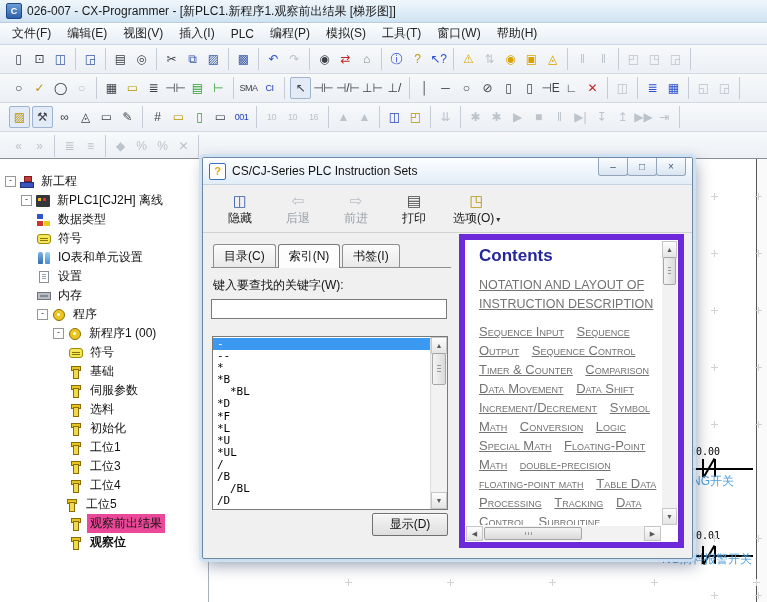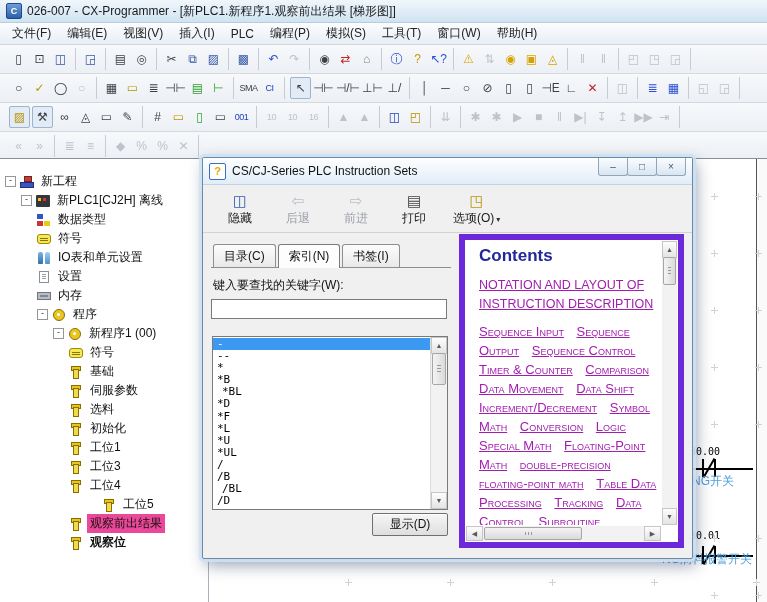--- a/index.html
+++ b/index.html
@@ -89,37 +89,37 @@
   .tab.active{background:#fdfdfd;padding-bottom:7px;position:relative;z-index:2;border-color:#7a7a7a}
   .tabpanel{position:absolute;left:0;right:0;top:23px;bottom:0;border-top:1px solid #8e8e8e;padding-top:9px}
   .slabel{font-size:12px;color:#111;margin:0 0 5px 2px}
   .sinput{width:228px;height:18px;border:1px solid #7a7a7a;background:#fff;font-size:12px;padding:0 3px;
           font-family:"Liberation Sans","DejaVu Sans",sans-serif}
   .listbox{position:absolute;left:1px;right:3px;top:68px;height:172px;border:1px solid #7a7a7a;background:#fff}
   .listrows{position:absolute;left:0;top:1px;right:16px;bottom:0;overflow:hidden;
             font-family:"DejaVu Sans Mono","Liberation Mono",monospace;font-size:11px;color:#000}
   .lrow{height:12.1px;line-height:12.1px;padding:0 4px;white-space:pre}
   .lrow.sel{background:#3c99f2;color:#fff}
-  .lrow.ind{padding-left:9px}
+  .lrow.ind{padding-left:17px}
   .vsb{position:absolute;top:0;right:0;bottom:0;width:16px;background:#f2f2f2;border-left:1px solid #dcdcdc}
   .sbtn{position:absolute;left:0;right:0;height:15px;border:1px solid #c6c6c6;background:linear-gradient(#fdfdfd,#e4e4e4);
         color:#5a5a5a;font-size:7px;display:flex;align-items:center;justify-content:center}
   .sbtn.up{top:0}.sbtn.down{bottom:0}
   .sthumb{position:absolute;left:1px;right:1px;border:1px solid #a6a6a6;border-radius:2px;
           background:linear-gradient(90deg,#f4f4f4,#dadada)}
   .sthumb::after{content:"";position:absolute;left:4px;right:4px;top:45%;height:1px;background:#9a9a9a;
                  box-shadow:0 -3px 0 #9a9a9a,0 3px 0 #9a9a9a}
   .dispbtn{position:absolute;right:3px;bottom:12px;width:76px;height:23px;font-size:12px;color:#111;
            border:1px solid #707070;border-radius:2px;background:linear-gradient(#f6f6f6,#dedede);
            box-shadow:inset 0 1px 0 #fff;font-family:"Liberation Sans","DejaVu Sans",sans-serif}
   .rpane{position:absolute;left:256px;right:8px;top:2px;bottom:10px;border:6px solid #6d28d9;background:#fff}
   .rcontent{position:absolute;left:2px;top:2px;right:17px;bottom:17px;overflow:hidden;padding:4px 2px 0 12px}
   .cheading{font-size:17px;font-weight:bold;color:#24269a;margin-bottom:9px}
   .mainlink-wrap{margin-bottom:9px;line-height:18px}
-  a.hlink{color:#a21caf;text-decoration:underline;cursor:pointer}
+  a.hlink{color:#737373;text-decoration:underline;cursor:pointer}
   .mainlink{font-size:12.5px}
   .linkflow{line-height:19px;font-size:13px}
   .linkflow a{font-variant:small-caps;margin-right:9px}
   .vsb2{position:absolute;top:1px;right:1px;bottom:17px;width:15px;background:#f2f2f2}
   .hsb{position:absolute;left:1px;right:17px;bottom:1px;height:15px;background:#f2f2f2}
   .hbtn2{position:absolute;top:0;bottom:0;width:15px;border:1px solid #c6c6c6;background:linear-gradient(#fdfdfd,#e4e4e4);
          color:#5a5a5a;font-size:7px;display:flex;align-items:center;justify-content:center}
   .hbtn2.left{left:0}.hbtn2.right{right:0}
   .hthumb{position:absolute;top:1px;bottom:1px;left:18px;width:96px;border:1px solid #a6a6a6;border-radius:2px;
           background:linear-gradient(#f4f4f4,#dadada)}
@@ -376,21 +376,21 @@
       <span class="tlabel">工位1</span>
     </div>
     <div class="trow" style="padding-left: 69px;">
       <span class="ti ic-section"></span>
       <span class="tlabel">工位3</span>
     </div>
     <div class="trow" style="padding-left: 69px;">
       <span class="ti ic-section"></span>
       <span class="tlabel">工位4</span>
     </div>
-    <div class="trow" style="padding-left: 102px;">
+    <div class="trow" style="padding-left: 65px;">
       <span class="ti ic-section"></span>
       <span class="tlabel">工位5</span>
     </div>
     <div class="trow sel" style="padding-left: 69px;">
       <span class="ti ic-section"></span>
       <span class="tlabel">观察前出结果</span>
     </div>
     <div class="trow" style="padding-left: 69px; font-weight: bold;">
       <span class="ti ic-section"></span>
       <span class="tlabel">观察位</span>

